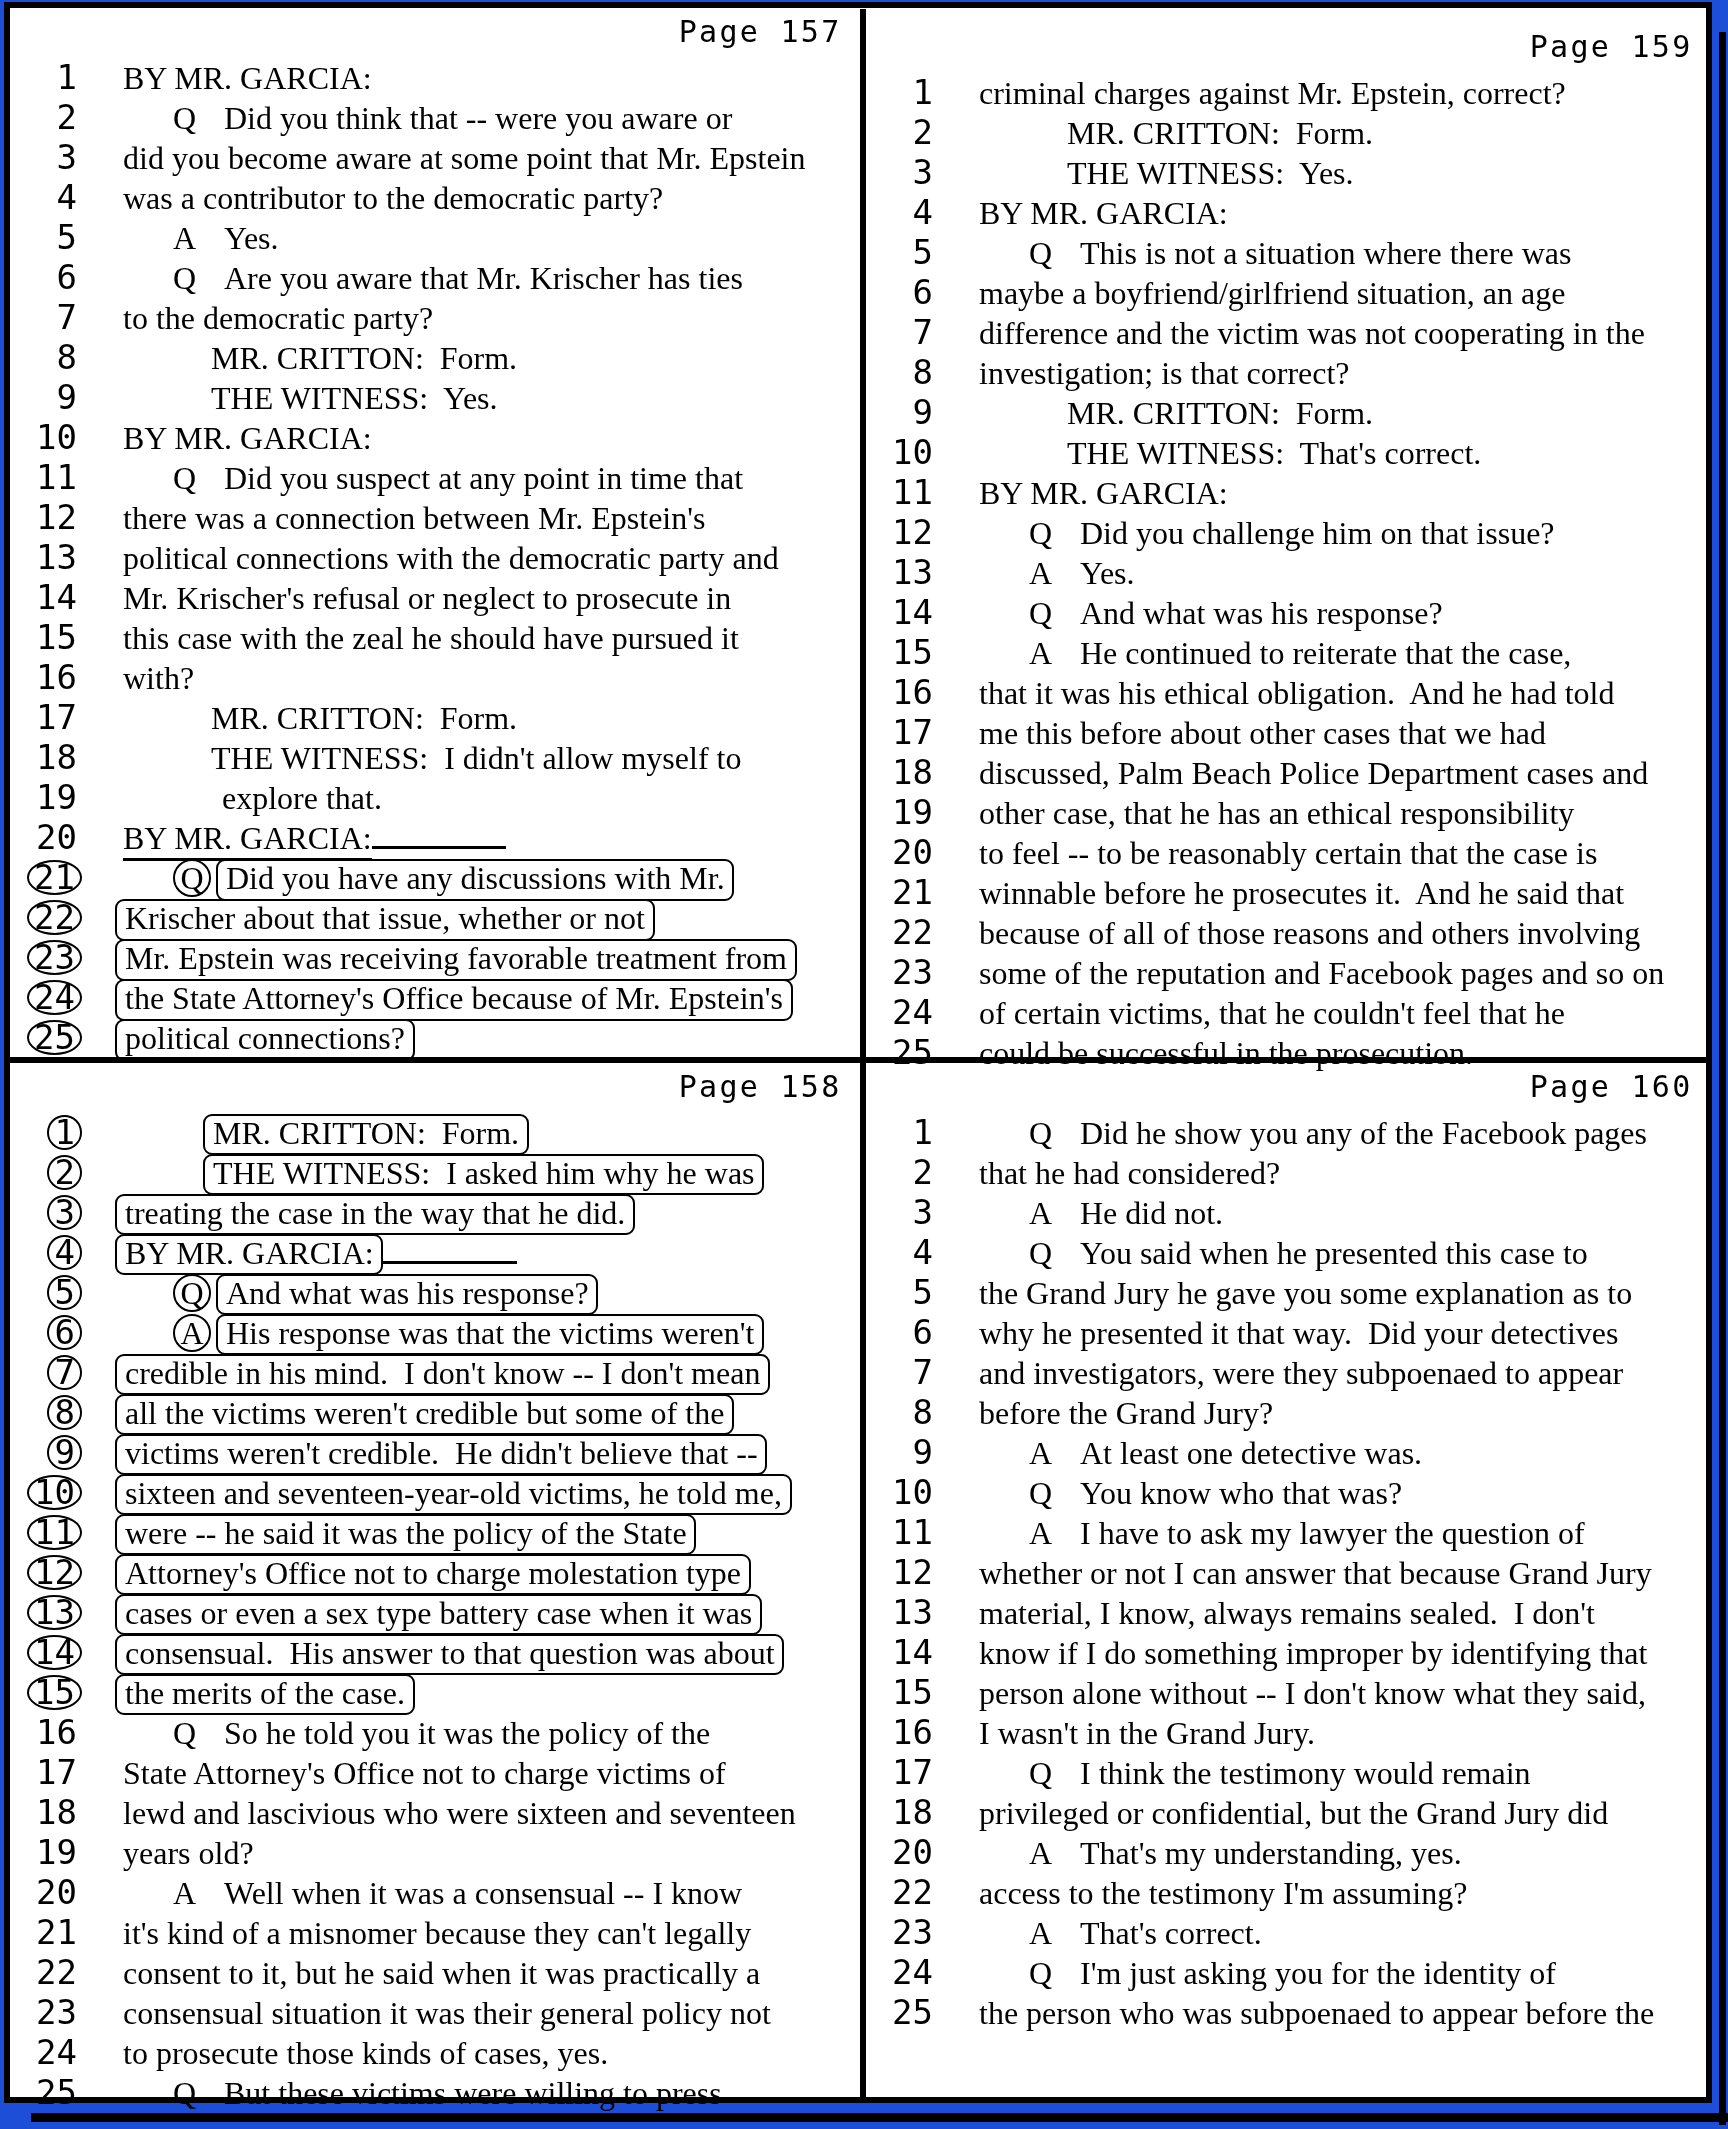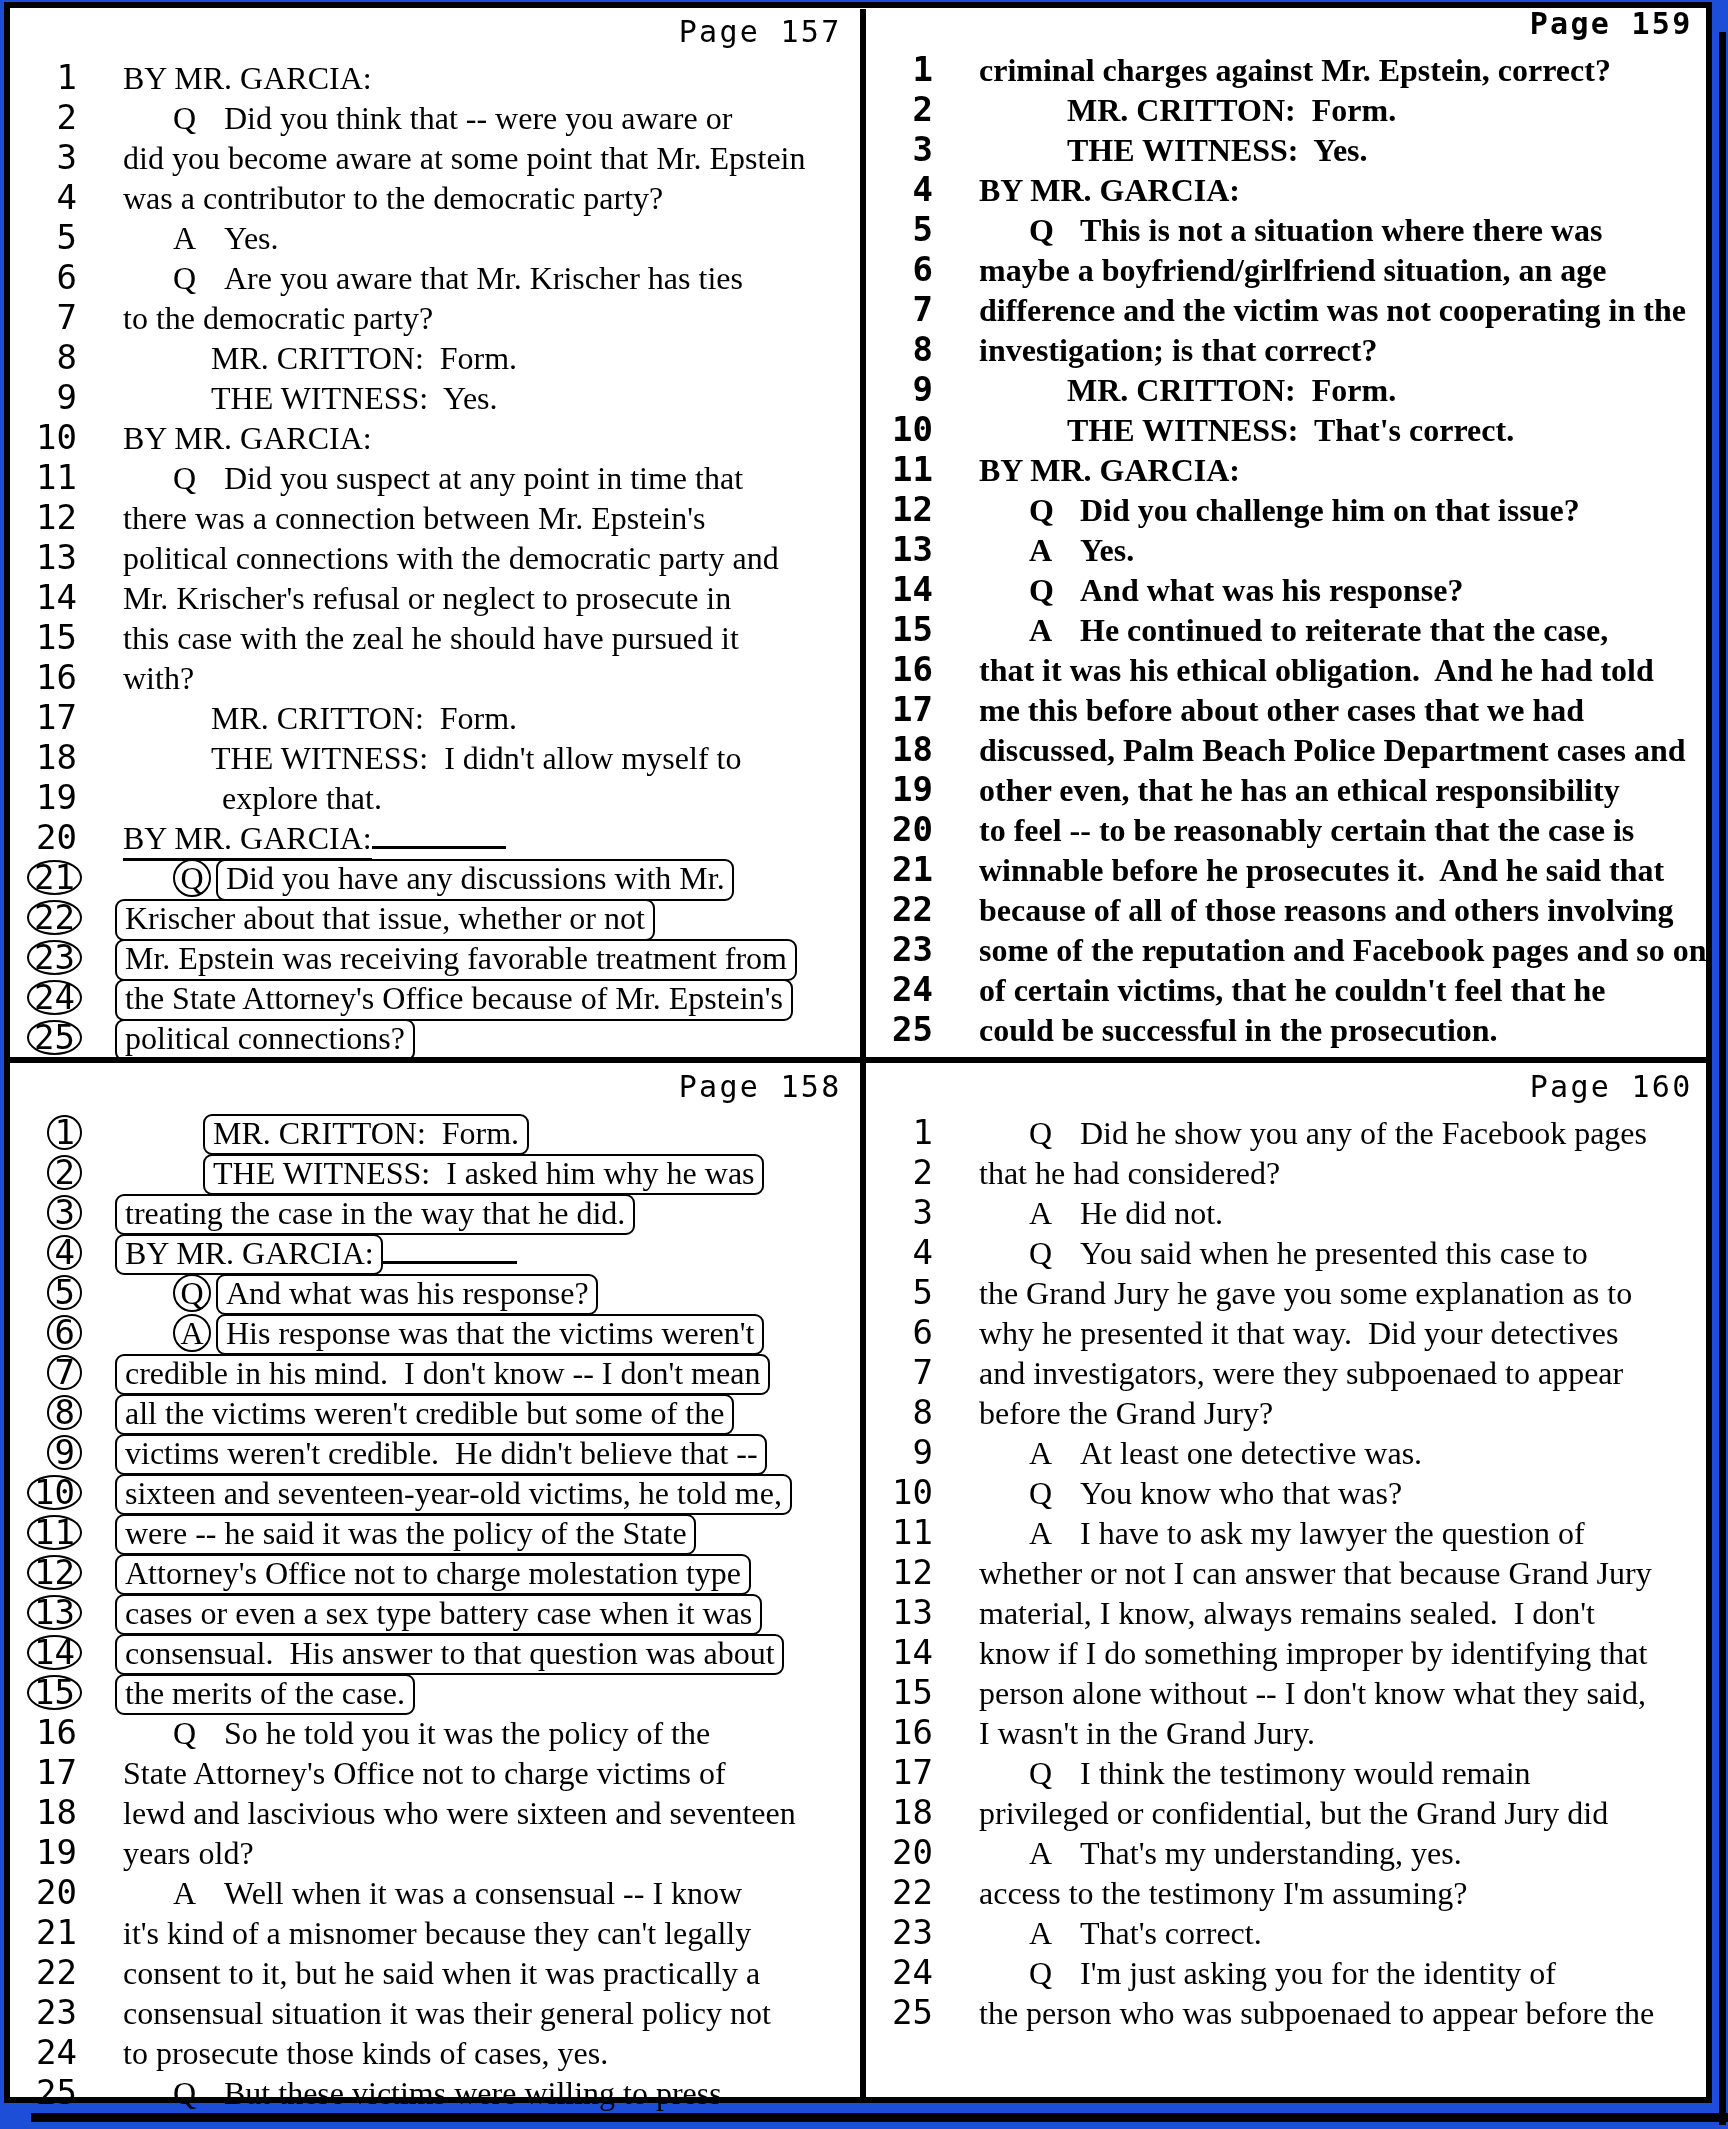--- a/index.html
+++ b/index.html
@@ -32,21 +32,21 @@
   .divider-v{
     position:absolute; top:9.2px; left:860px;
     width:6.1px; height:2093px; background:#000;
   }
   .divider-h{
     position:absolute; top:1057px; left:10px;
     width:1702px; height:6.1px; background:#000;
   }
   .quadrant{position:absolute; overflow:hidden;}
   .q-tl{left:10px;  top:8.4px;   width:850px; height:1049px;}
-  .q-tr{left:866px;top:0;   width:845px; height:1049px;font-weight:bold;}
+  .q-tr{left:866px;top:23px;   width:845px; height:1049px;}
   .q-bl{left:10px;  top:1063px; width:850px; height:1113px;}
   .q-br{left:866px;top:1063px; width:845px; height:1039px;}
 
   .qheader{
     position:absolute; top:6.1px; right:18.4px;
     font-family:"DejaVu Sans Mono", monospace;
     font-size:30px; letter-spacing:2.3px; white-space:pre;
   }
   .lines{position:absolute; top:49px; left:0; right:0;}
   .line{height:40px; line-height:40px; white-space:nowrap;}
@@ -136,21 +136,21 @@
         <div class="line"><span class="num">9</span><span class="txt i-s"><span class="seg">MR. CRITTON:  Form.</span></span></div>
         <div class="line"><span class="num">10</span><span class="txt i-s"><span class="seg">THE WITNESS:  That's correct.</span></span></div>
         <div class="line"><span class="num">11</span><span class="txt"><span class="seg">BY MR. GARCIA:</span></span></div>
         <div class="line"><span class="num">12</span><span class="txt"><span class="qa">Q</span><span class="seg">Did you challenge him on that issue?</span></span></div>
         <div class="line"><span class="num">13</span><span class="txt"><span class="qa">A</span><span class="seg">Yes.</span></span></div>
         <div class="line"><span class="num">14</span><span class="txt"><span class="qa">Q</span><span class="seg">And what was his response?</span></span></div>
         <div class="line"><span class="num">15</span><span class="txt"><span class="qa">A</span><span class="seg">He continued to reiterate that the case,</span></span></div>
         <div class="line"><span class="num">16</span><span class="txt"><span class="seg">that it was his ethical obligation.  And he had told</span></span></div>
         <div class="line"><span class="num">17</span><span class="txt"><span class="seg">me this before about other cases that we had</span></span></div>
         <div class="line"><span class="num">18</span><span class="txt"><span class="seg">discussed, Palm Beach Police Department cases and</span></span></div>
-        <div class="line"><span class="num">19</span><span class="txt"><span class="seg">other even, that he has an ethical responsibility</span></span></div>
+        <div class="line"><span class="num">19</span><span class="txt"><span class="seg">other case, that he has an ethical responsibility</span></span></div>
         <div class="line"><span class="num">20</span><span class="txt"><span class="seg">to feel -- to be reasonably certain that the case is</span></span></div>
         <div class="line"><span class="num">21</span><span class="txt"><span class="seg">winnable before he prosecutes it.  And he said that</span></span></div>
         <div class="line"><span class="num">22</span><span class="txt"><span class="seg">because of all of those reasons and others involving</span></span></div>
         <div class="line"><span class="num">23</span><span class="txt"><span class="seg">some of the reputation and Facebook pages and so on</span></span></div>
         <div class="line"><span class="num">24</span><span class="txt"><span class="seg">of certain victims, that he couldn't feel that he</span></span></div>
         <div class="line"><span class="num">25</span><span class="txt"><span class="seg">could be successful in the prosecution.</span></span></div>
       </div>
   </div>
 
   <div class="quadrant q-bl">

